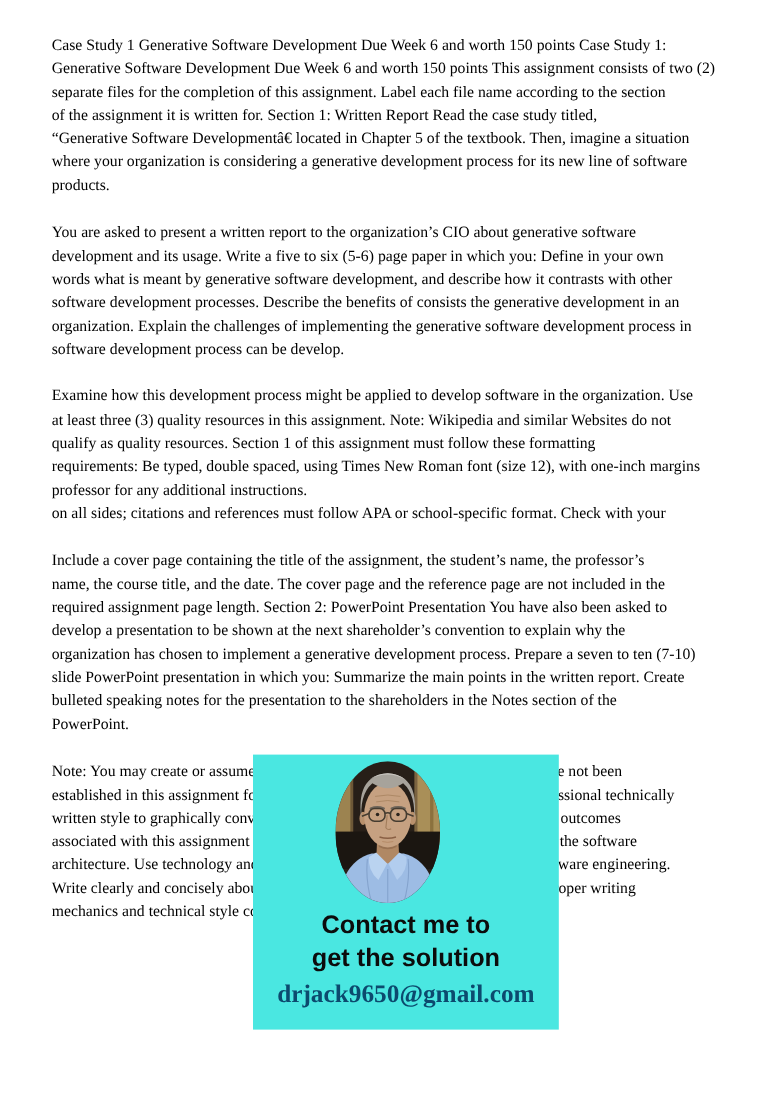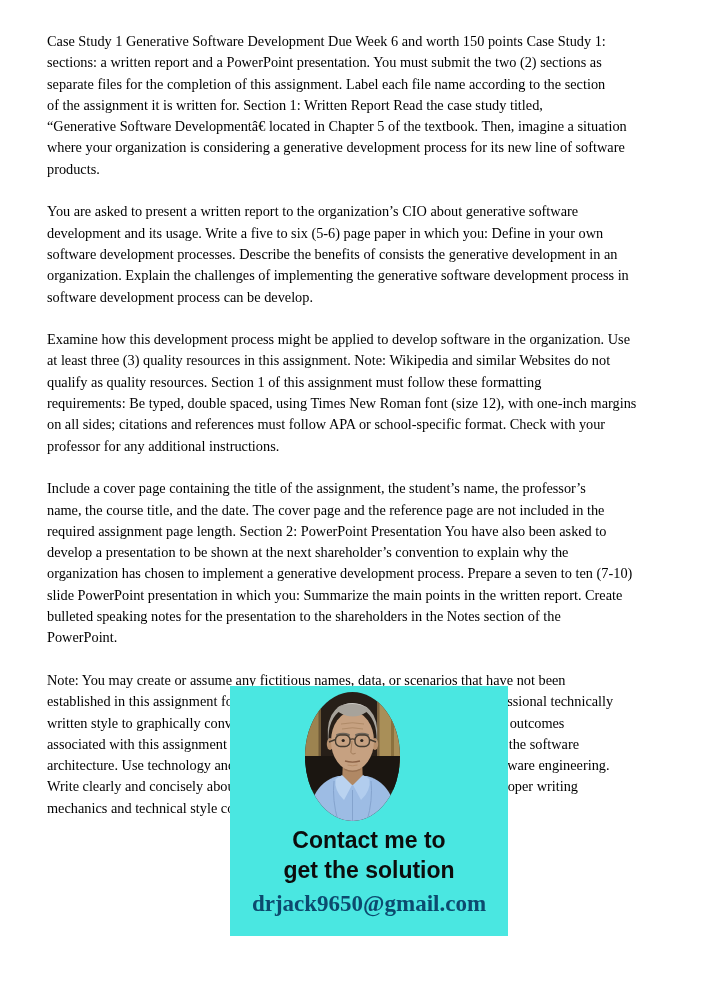--- a/index.html
+++ b/index.html
@@ -34,41 +34,42 @@
   }
 </style>
 </head>
 <body>
 
 <div class="page">
 
   <main class="doc">
     <section class="para">
         <div class="line">Case Study 1 Generative Software Development Due Week 6 and worth 150 points Case Study 1:</div>
-        <div class="line">sections: a written report and a PowerPoint presentation. You must submit the two (2) sections as</div>
+        <div class="line">Generative Software Development Due Week 6 and worth 150 points This assignment consists of two (2)</div>
         <div class="line">separate files for the completion of this assignment. Label each file name according to the section</div>
         <div class="line">of the assignment it is written for. Section 1: Written Report Read the case study titled,</div>
         <div class="line">“Generative Software Developmentâ€ located in Chapter 5 of the textbook. Then, imagine a situation</div>
         <div class="line">where your organization is considering a generative development process for its new line of software</div>
         <div class="line">products.</div>
       </section>
     <section class="para">
         <div class="line">You are asked to present a written report to the organization’s CIO about generative software</div>
         <div class="line">development and its usage. Write a five to six (5-6) page paper in which you: Define in your own</div>
+        <div class="line">words what is meant by generative software development, and describe how it contrasts with other</div>
         <div class="line">software development processes. Describe the benefits of consists the generative development in an</div>
         <div class="line">organization. Explain the challenges of implementing the generative software development process in</div>
         <div class="line">software development process can be develop.</div>
       </section>
     <section class="para">
         <div class="line">Examine how this development process might be applied to develop software in the organization. Use</div>
         <div class="line">at least three (3) quality resources in this assignment. Note: Wikipedia and similar Websites do not</div>
         <div class="line">qualify as quality resources. Section 1 of this assignment must follow these formatting</div>
         <div class="line">requirements: Be typed, double spaced, using Times New Roman font (size 12), with one-inch margins</div>
+        <div class="line">professor for any additional instructions.</div>
         <div class="line">on all sides; citations and references must follow APA or school-specific format. Check with your</div>
-        <div class="line">professor for any additional instructions.</div>
       </section>
     <section class="para">
         <div class="line">Include a cover page containing the title of the assignment, the student’s name, the professor’s</div>
         <div class="line">name, the course title, and the date. The cover page and the reference page are not included in the</div>
         <div class="line">required assignment page length. Section 2: PowerPoint Presentation You have also been asked to</div>
         <div class="line">develop a presentation to be shown at the next shareholder’s convention to explain why the</div>
         <div class="line">organization has chosen to implement a generative development process. Prepare a seven to ten (7-10)</div>
         <div class="line">slide PowerPoint presentation in which you: Summarize the main points in the written report. Create</div>
         <div class="line">bulleted speaking notes for the presentation to the shareholders in the Notes section of the</div>
         <div class="line">PowerPoint.</div>

